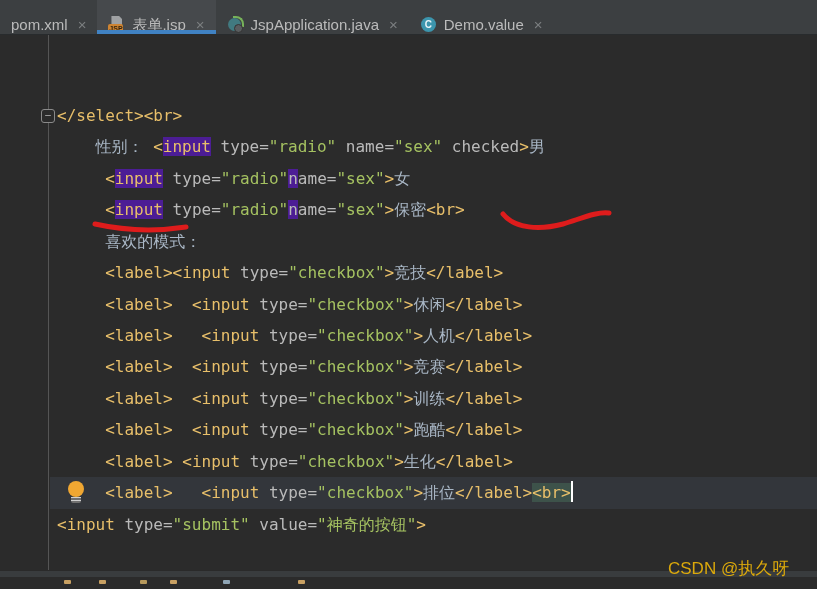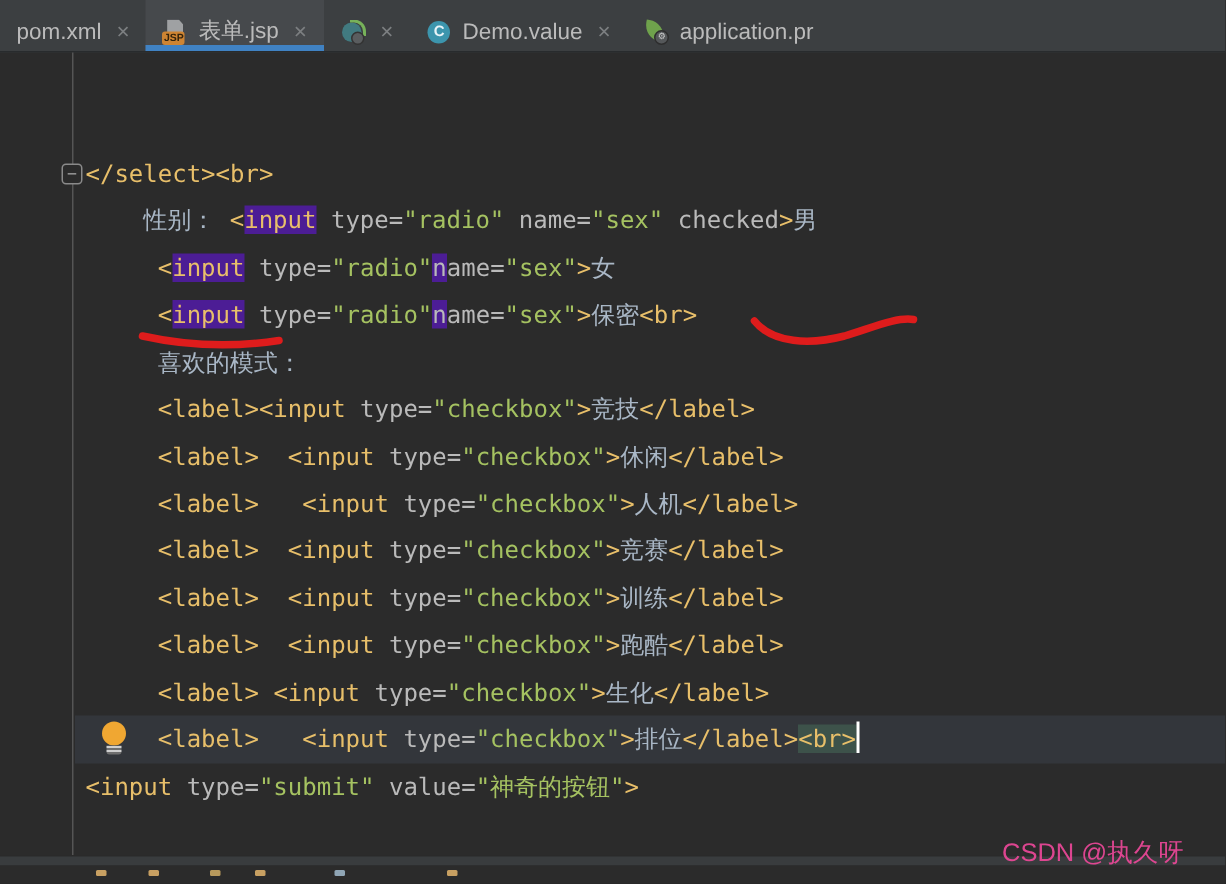--- a/index.html
+++ b/index.html
@@ -2,21 +2,21 @@
 <html><head>
 <meta charset="utf-8">
 <style>
   html,body{margin:0;padding:0}
   body{width:817px;height:589px;background:#2b2b2b;overflow:hidden;position:relative;
        font-family:"Liberation Sans",sans-serif}
 
   
   .tabbar{height:35px;background:#3c3f41;display:flex;align-items:stretch;
           border-bottom:1px solid #282b2d;box-sizing:border-box;overflow:hidden;white-space:nowrap}
-  .tab{display:flex;align-items:flex-end;gap:7px;padding:4px 11px;color:#bbbbbb;
+  .tab{display:flex;align-items:flex-start;gap:7px;padding:16px 11px;color:#bbbbbb;
        font-size:15px;position:relative;flex:0 0 auto}
   .tab.active{background:#46494c}
   .tab.active::after{content:"";position:absolute;left:0;right:0;bottom:0;height:4px;background:#4082c3}
   .tab-close{color:#7c7f81;font-size:15px;margin-left:3px}
   .tab-icon{width:17px;height:17px;position:relative;flex:0 0 auto}
   
   .icon-jsp .page{position:absolute;left:3px;top:0;width:11px;height:12px;background:#9fa1a3;
        clip-path:polygon(0 0,70% 0,100% 30%,100% 100%,0 100%)}
   .icon-jsp .badge{position:absolute;left:0;bottom:0;width:15px;height:9px;background:#ce8432;
        border-radius:2px;color:#33230c;font-size:7px;font-weight:bold;line-height:9px;text-align:center}
@@ -59,21 +59,21 @@
 
   
   .annot{position:absolute;left:0;top:0;pointer-events:none}
 
   
   .bottombar{position:absolute;top:570px;left:0;width:817px;height:7px;background:#393c3e;
              border-top:1px solid #2a2a2a;box-sizing:border-box}
   .partial-row{position:absolute;top:577px;left:0;width:817px;height:12px;background:#2b2b2b}
   .clip-mark{position:absolute;top:3px;width:7px;height:4px;border-radius:1px}
 
-  .watermark{position:absolute;left:668px;top:557px;color:#ec4899;font-size:17px;opacity:.92}
+  .watermark{position:absolute;left:668px;top:557px;color:#eab308;font-size:17px;opacity:.92}
 </style>
 </head>
 <body>
 
 <div class="tabbar">
   <div class="tab">
     <span class="tab-label">pom.xml</span>
     <span class="tab-close">×</span>
   </div>
   <div class="tab active">
@@ -83,35 +83,29 @@
     </span>
     <span class="tab-label">表单.jsp</span>
     <span class="tab-close">×</span>
   </div>
   <div class="tab">
     <span class="tab-icon icon-boot">
       <span class="c"></span>
         <span class="arrow"></span>
         <span class="gear"></span>
     </span>
+    <span class="tab-label">JspApplication.java</span>
     <span class="tab-close">×</span>
   </div>
   <div class="tab">
     <span class="tab-icon icon-class">
       <span class="c">C</span>
     </span>
     <span class="tab-label">Demo.value</span>
     <span class="tab-close">×</span>
-  </div>
-  <div class="tab">
-    <span class="tab-icon icon-props">
-      <span class="leaf"></span>
-        <span class="gear">⚙</span>
-    </span>
-    <span class="tab-label">application.pr</span>
   </div>
 </div>
 
 <div class="gutterline"></div>
 <div class="editor">
   <div><div class="code-line"><span class="tok-tag">&lt;/select&gt;</span><span class="tok-tag">&lt;br&gt;</span><span class="fold">−</span></div><div class="code-line"><span class="tok-text">    性别： </span><span class="tok-tag">&lt;</span><span class="tok-tag bg-occ">input</span><span class="tok-attr"> type=</span><span class="tok-str">"radio"</span><span class="tok-attr"> name=</span><span class="tok-str">"sex"</span><span class="tok-attr"> checked</span><span class="tok-tag">&gt;</span><span class="tok-text">男</span></div><div class="code-line"><span class="tok-text">     </span><span class="tok-tag">&lt;</span><span class="tok-tag bg-occ">input</span><span class="tok-attr"> type=</span><span class="tok-str">"radio"</span><span class="tok-attr bg-occ">n</span><span class="tok-attr">ame=</span><span class="tok-str">"sex"</span><span class="tok-tag">&gt;</span><span class="tok-text">女</span></div><div class="code-line"><span class="tok-text">     </span><span class="tok-tag">&lt;</span><span class="tok-tag bg-occ">input</span><span class="tok-attr"> type=</span><span class="tok-str">"radio"</span><span class="tok-attr bg-occ">n</span><span class="tok-attr">ame=</span><span class="tok-str">"sex"</span><span class="tok-tag">&gt;</span><span class="tok-text">保密</span><span class="tok-tag">&lt;br&gt;</span></div><div class="code-line"><span class="tok-text">     喜欢的模式：</span></div><div class="code-line"><span class="tok-text">     </span><span class="tok-tag">&lt;label&gt;</span><span class="tok-tag">&lt;input</span><span class="tok-attr"> type=</span><span class="tok-str">"checkbox"</span><span class="tok-tag">&gt;</span><span class="tok-text">竞技</span><span class="tok-tag">&lt;/label&gt;</span></div><div class="code-line"><span class="tok-text">     </span><span class="tok-tag">&lt;label&gt;</span><span class="tok-text">  </span><span class="tok-tag">&lt;input</span><span class="tok-attr"> type=</span><span class="tok-str">"checkbox"</span><span class="tok-tag">&gt;</span><span class="tok-text">休闲</span><span class="tok-tag">&lt;/label&gt;</span></div><div class="code-line"><span class="tok-text">     </span><span class="tok-tag">&lt;label&gt;</span><span class="tok-text">   </span><span class="tok-tag">&lt;input</span><span class="tok-attr"> type=</span><span class="tok-str">"checkbox"</span><span class="tok-tag">&gt;</span><span class="tok-text">人机</span><span class="tok-tag">&lt;/label&gt;</span></div><div class="code-line"><span class="tok-text">     </span><span class="tok-tag">&lt;label&gt;</span><span class="tok-text">  </span><span class="tok-tag">&lt;input</span><span class="tok-attr"> type=</span><span class="tok-str">"checkbox"</span><span class="tok-tag">&gt;</span><span class="tok-text">竞赛</span><span class="tok-tag">&lt;/label&gt;</span></div><div class="code-line"><span class="tok-text">     </span><span class="tok-tag">&lt;label&gt;</span><span class="tok-text">  </span><span class="tok-tag">&lt;input</span><span class="tok-attr"> type=</span><span class="tok-str">"checkbox"</span><span class="tok-tag">&gt;</span><span class="tok-text">训练</span><span class="tok-tag">&lt;/label&gt;</span></div><div class="code-line"><span class="tok-text">     </span><span class="tok-tag">&lt;label&gt;</span><span class="tok-text">  </span><span class="tok-tag">&lt;input</span><span class="tok-attr"> type=</span><span class="tok-str">"checkbox"</span><span class="tok-tag">&gt;</span><span class="tok-text">跑酷</span><span class="tok-tag">&lt;/label&gt;</span></div><div class="code-line"><span class="tok-text">     </span><span class="tok-tag">&lt;label&gt;</span><span class="tok-text"> </span><span class="tok-tag">&lt;input</span><span class="tok-attr"> type=</span><span class="tok-str">"checkbox"</span><span class="tok-tag">&gt;</span><span class="tok-text">生化</span><span class="tok-tag">&lt;/label&gt;</span></div><div class="code-line current"><span class="tok-text">     </span><span class="tok-tag">&lt;label&gt;</span><span class="tok-text">   </span><span class="tok-tag">&lt;input</span><span class="tok-attr"> type=</span><span class="tok-str">"checkbox"</span><span class="tok-tag">&gt;</span><span class="tok-text">排位</span><span class="tok-tag">&lt;/label&gt;</span><span class="tok-tag bg-sel">&lt;br&gt;</span><span class="caret"></span><span class="bulb"><div class="glass"></div><div class="base"></div></span></div><div class="code-line"><span class="tok-tag">&lt;input</span><span class="tok-attr"> type=</span><span class="tok-str">"submit"</span><span class="tok-attr"> value=</span><span class="tok-str">"神奇的按钮"</span><span class="tok-tag">&gt;</span></div><div class="code-line"></div><div class="code-line"></div></div>
 </div>
 
 <svg class="annot" width="817" height="589" viewBox="0 0 817 589">
   <path d="M95 224 Q140 234 186 227" stroke="#de1c1c" stroke-width="5" fill="none" stroke-linecap="round"></path>

